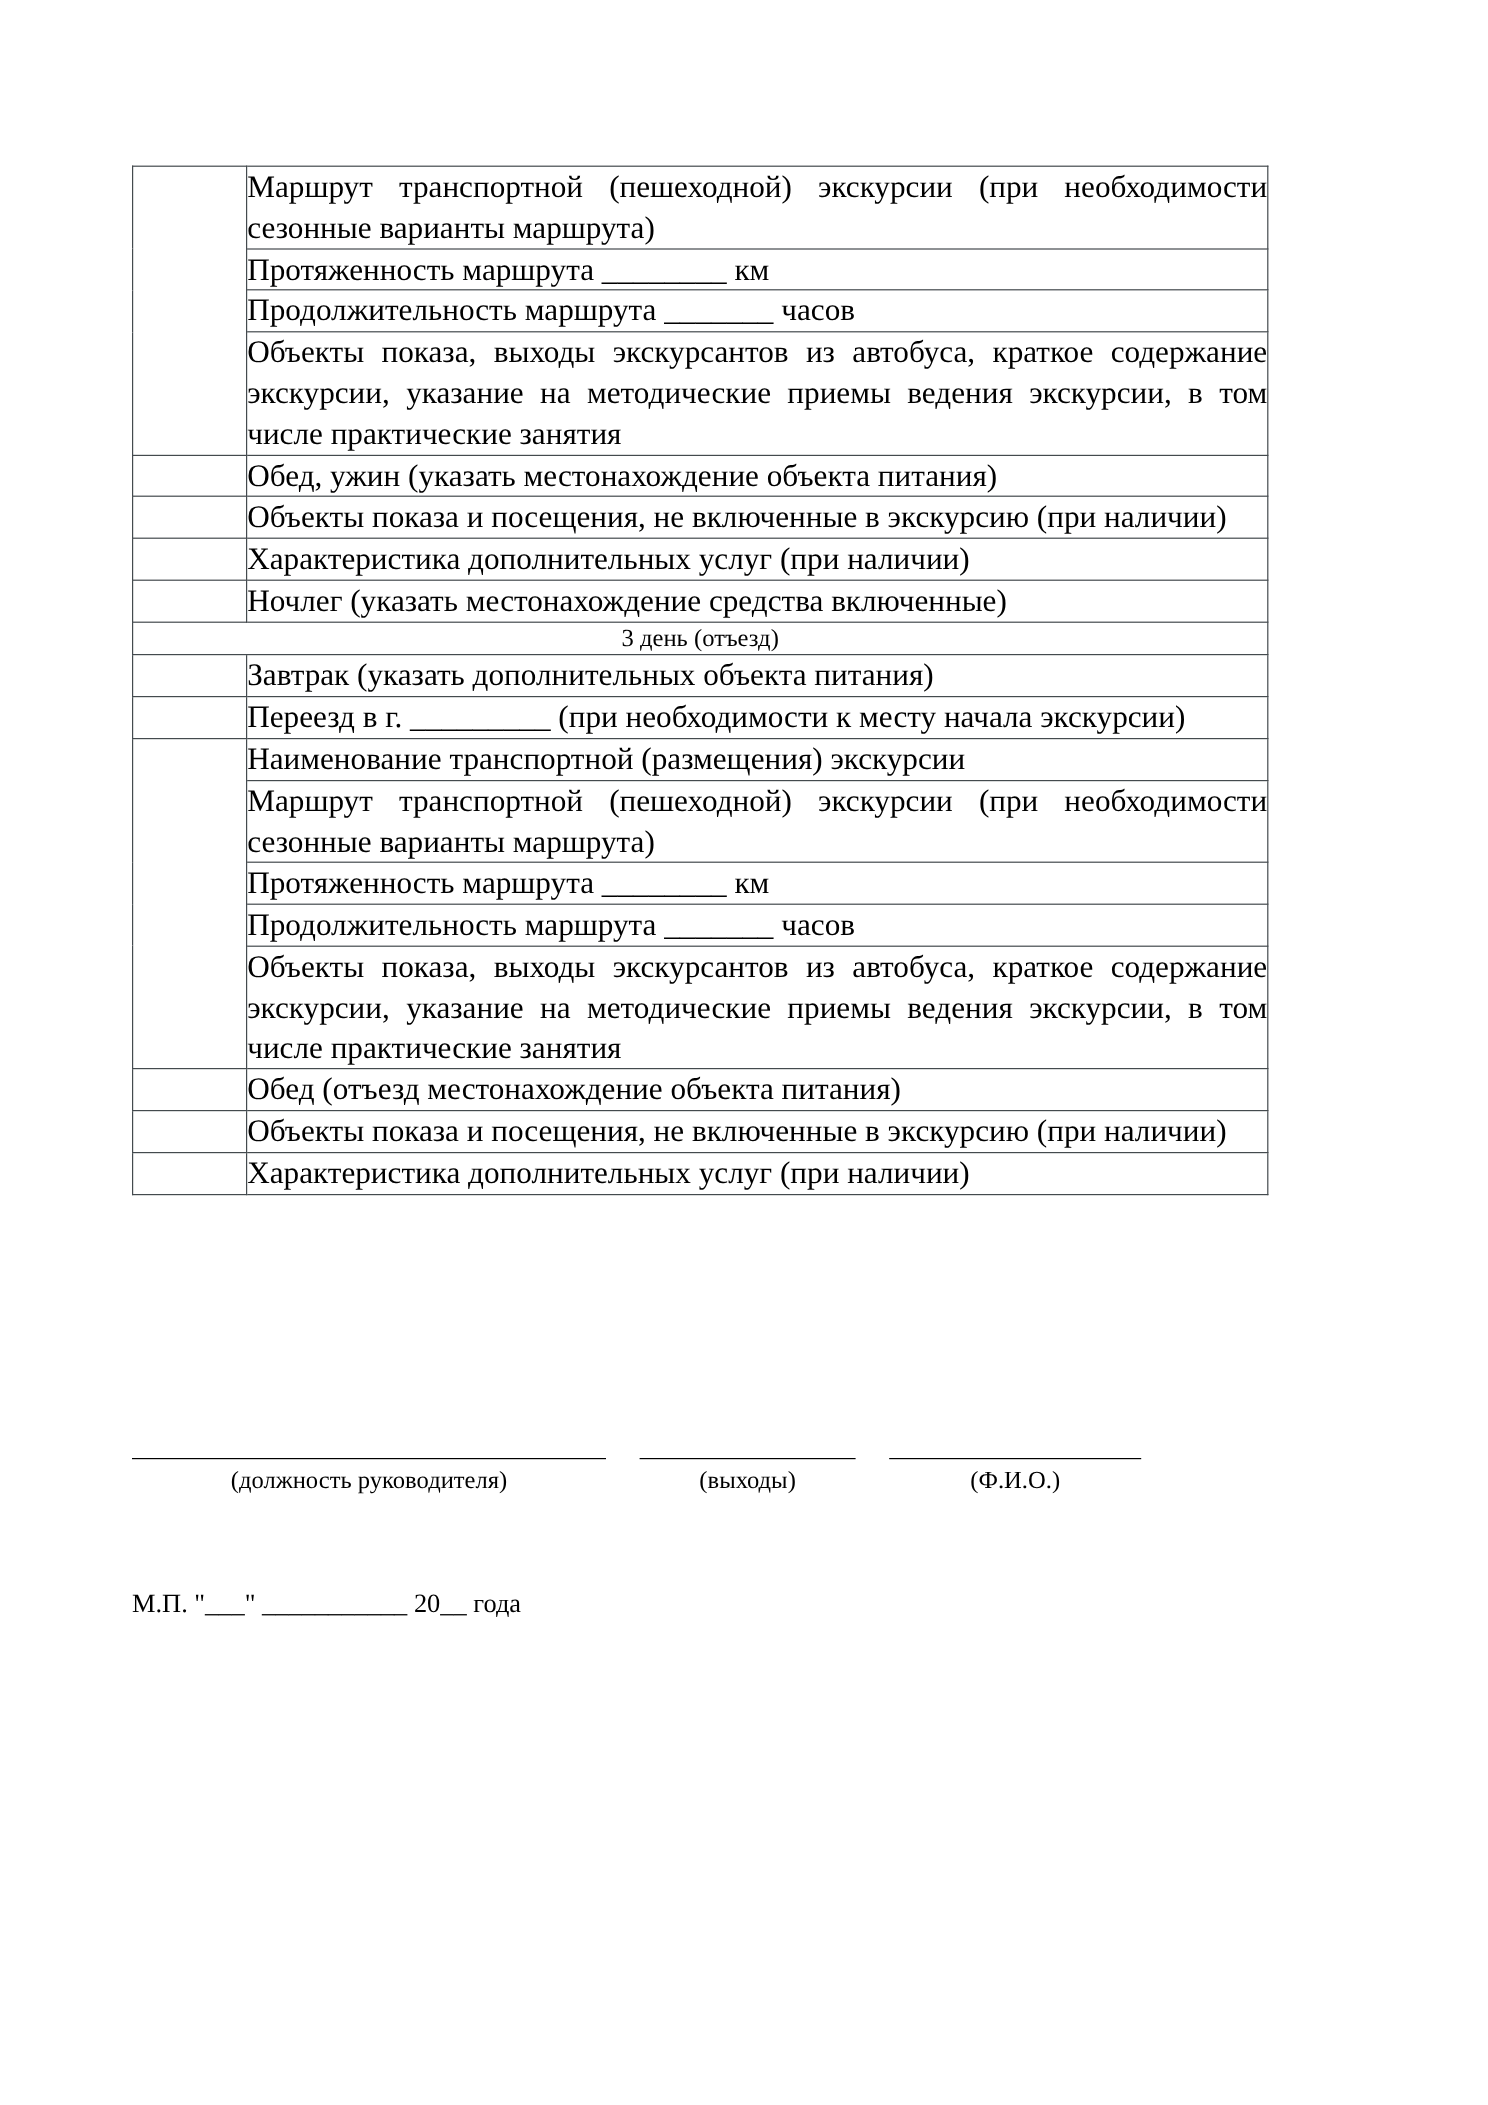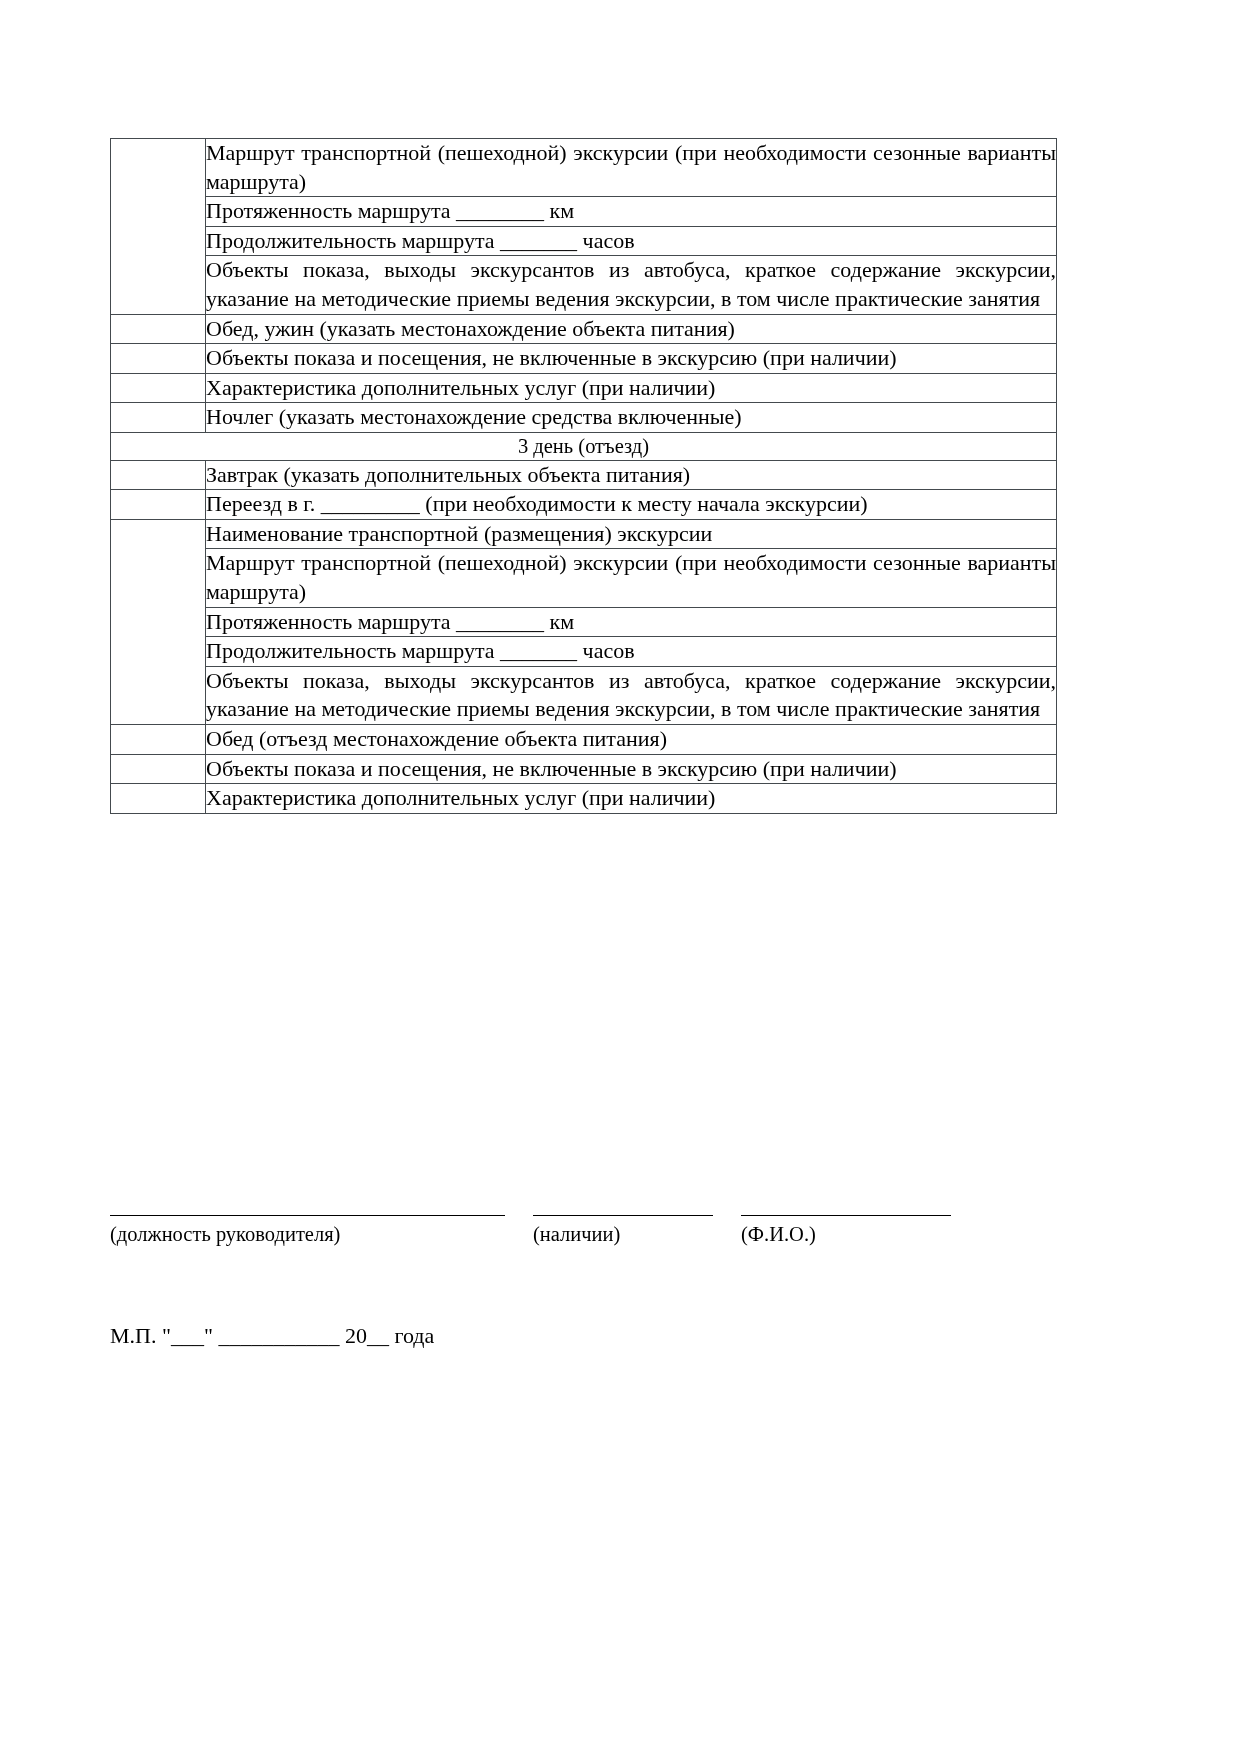--- a/index.html
+++ b/index.html
@@ -36,21 +36,21 @@
     vertical-align: top;
     padding: 0;
   }
   td.spacer-col {
     width: 95px;
   }
   td.content-col {
     padding: 9px 11px 10px 11px;
   }
   .cell-text {
-    font-size: 22px;
+    font-size: 26px;
     line-height: 1.30;
     text-align: justify;
     text-justify: inter-word;
     -moz-text-align-last: left;
     text-align-last: left;
     hyphens: none;
   }
   .cell-text.no-justify {
     text-align: center;
   }
@@ -82,20 +82,21 @@
   .rule-sign   { width: 180px; margin-left: 28px; }
   .rule-fio    { width: 210px; margin-left: 28px; }
 
   .sig-labels {
     display: flex;
     margin-top: 6px;
     font-size: 20.5px;
     line-height: 1.25;
   }
   .lbl {
+    text-align: center;
   }
   .lbl-post  { width: 395px; }
   .lbl-sign  { width: 180px; margin-left: 28px; }
   .lbl-fio   { width: 210px; margin-left: 28px; }
 
   
   .stamp-line {
     position: absolute;
     left: 0;
     top: 1322px;
@@ -232,20 +233,20 @@
   </table>
 
   <div class="sig-block">
     <div class="sig-rules">
       <div class="rule rule-post"></div>
       <div class="rule rule-sign"></div>
       <div class="rule rule-fio"></div>
     </div>
     <div class="sig-labels">
       <div class="lbl lbl-post">(должность руководителя)</div>
-      <div class="lbl lbl-sign">(наличии)</div>
+      <div class="lbl lbl-sign">(выходы)</div>
       <div class="lbl lbl-fio">(Ф.И.О.)</div>
     </div>
   </div>
 
   <div class="stamp-line">М.П. "___" ___________ 20__ года</div>
 
 </div>
 
 </body></html>

